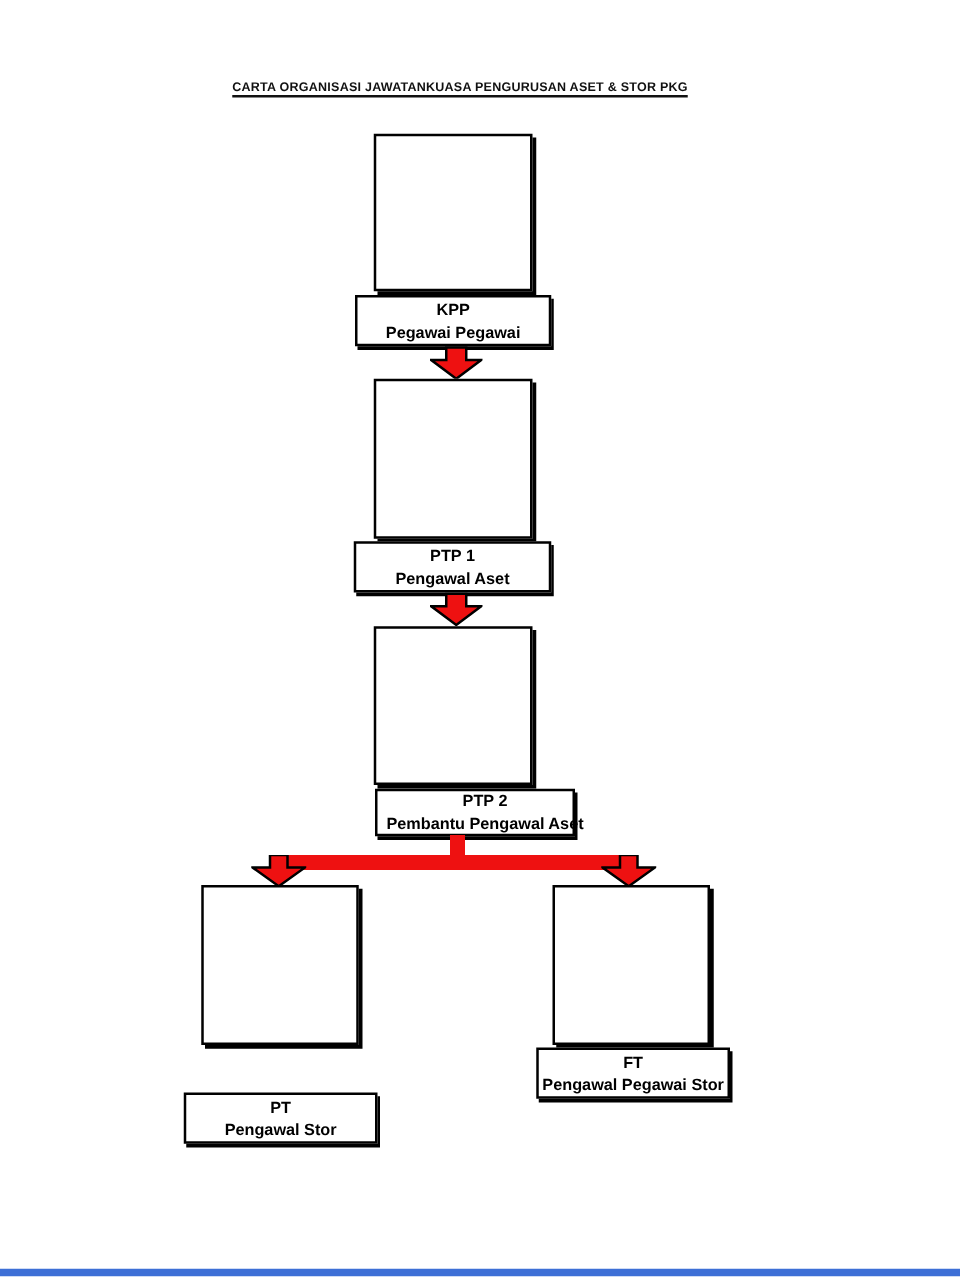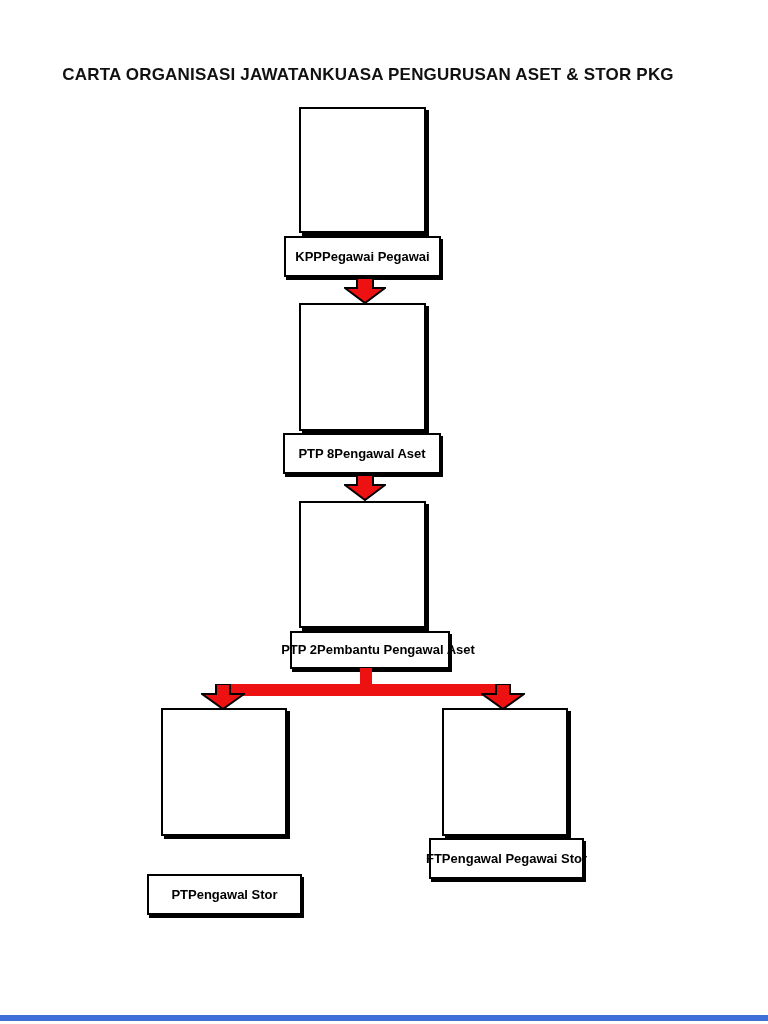--- a/index.html
+++ b/index.html
@@ -10,62 +10,63 @@
     overflow: hidden;
     width: 768px;
     height: 1024px;
   }
   .page { position: absolute; inset: 0; background: #fff; }
 
   .chart-title {
     position: absolute;
     top: 65px; left: 0; width: 736px;
     text-align: center;
-    font-size: 17px;
+    font-size: 10px;
     font-weight: bold;
     color: #111;
     letter-spacing: 0.2px;
+    text-decoration: underline;
     text-decoration-thickness: 1.5px;
     text-underline-offset: 3px;
     white-space: nowrap;
   }
 
   .photo-box {
     position: absolute;
     background: #fff;
     border: 2px solid #000;
     box-shadow: 3px 3px 0 #000;
   }
   .label-box {
     position: absolute;
     background: #fff;
     border: 2px solid #000;
     box-shadow: 2px 3px 0 #000;
     display: flex;
-    flex-direction: row;
+    flex-direction: column;
     align-items: center;
     justify-content: center;
     text-align: center;
   }
   .label-box .code, .label-box .role {
     display: block;
     font-weight: bold;
     font-size: 13px;
     line-height: 18px;
     color: #000;
     white-space: nowrap;
   }
 
   
   .box-kpp   { left: 299px; top: 107px; width: 127px; height: 126px; }
   .lbl-kpp   { left: 284px; top: 236px; width: 157px; height: 41px; }
   .box-ptp1  { left: 299px; top: 303px; width: 127px; height: 128px; }
   .lbl-ptp1  { left: 283px; top: 433px; width: 158px; height: 41px; }
   .box-ptp2  { left: 299px; top: 501px; width: 127px; height: 127px; }
-  .lbl-ptp2  { left: 290px; top: 631px; width: 160px; height: 38px; padding-left: 16px; }
+  .lbl-ptp2  { left: 300px; top: 631px; width: 160px; height: 38px; padding-left: 16px; }
   
   .box-pt    { left: 161px; top: 708px; width: 126px; height: 128px; }
   .lbl-pt    { left: 147px; top: 838px; width: 155px; height: 41px; margin-top: 36px; }
   .box-ft    { left: 442px; top: 708px; width: 126px; height: 128px; }
   .lbl-ft    { left: 429px; top: 838px; width: 155px; height: 41px; text-align: right; }
 
   .arrow-svg { position: absolute; display: block; }
   .arrow-1 { left: 344px; top: 277px; }
   .arrow-2 { left: 344px; top: 474px; }
   .arrow-left  { left: 201px; top: 684px; }
@@ -105,21 +106,21 @@
     <span class="code">KPP</span>
     <span class="role">Pegawai Pegawai</span>
   </div>
 
   <svg class="arrow-svg arrow-1" width="42" height="27" viewBox="0 0 42 27">
     <path class="arrow-shape" d="M 13 1 L 29 1 L 29 11 L 41 11 L 21 26 L 1 11 L 13 11 Z"></path>
   </svg>
 
   <div class="photo-box box-ptp1"></div>
   <div class="label-box lbl-ptp1">
-    <span class="code">PTP 8</span>
+    <span class="code">PTP 1</span>
     <span class="role">Pengawal Aset</span>
   </div>
 
   <svg class="arrow-svg arrow-2" width="42" height="27" viewBox="0 0 42 27">
     <path class="arrow-shape" d="M 13 1 L 29 1 L 29 11 L 41 11 L 21 26 L 1 11 L 13 11 Z"></path>
   </svg>
 
   <div class="photo-box box-ptp2"></div>
   <div class="label-box lbl-ptp2">
     <span class="code">PTP 2</span>

